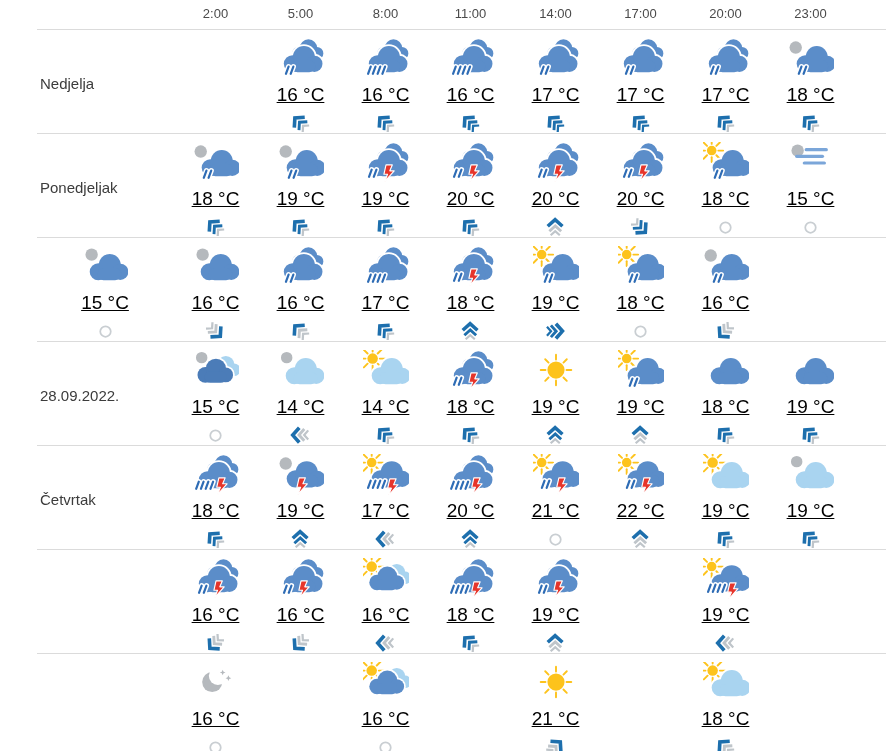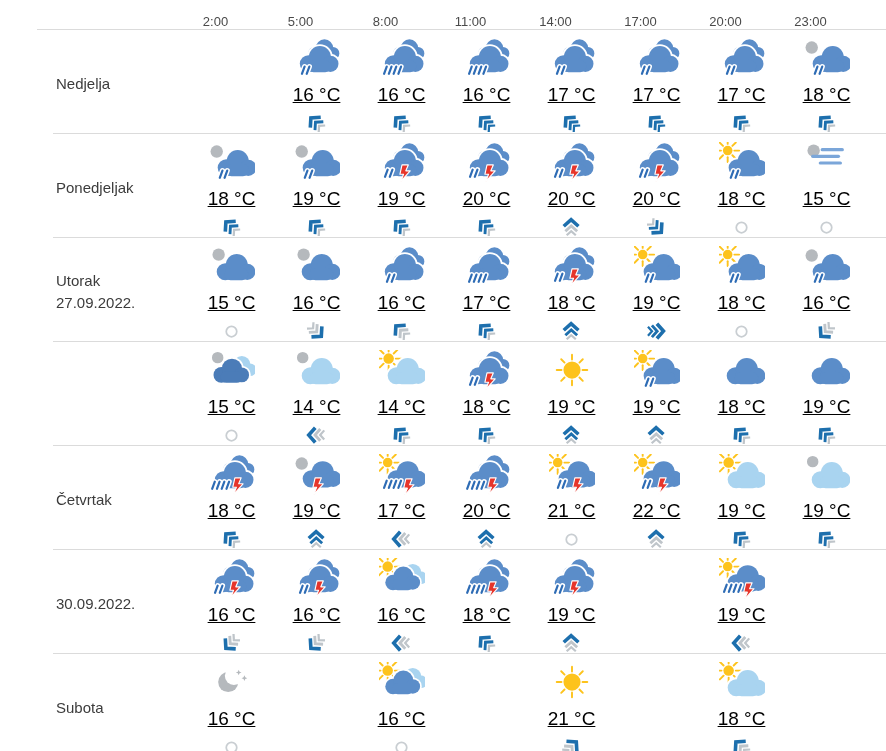--- a/index.html
+++ b/index.html
@@ -3,23 +3,23 @@
 <meta charset="utf-8">
 <style>
   *{box-sizing:border-box;}
   html,body{margin:0;padding:0;}
   body{
     width:886px;height:751px;background:#ffffff;
     font-family:"Liberation Sans", sans-serif;overflow:hidden;
   }
   .table{margin-left:37px;width:849px;}
   .header-row,.row{display:grid;grid-template-columns:136px repeat(8,85px);}
-  .header-row{height:30px;align-items:end;border-bottom:1px solid #dbdbdb;padding-bottom:0;}
+  .header-row{height:30px;align-items:end;border-bottom:1px solid #dbdbdb;padding-bottom:8px;}
   .time-cell{text-align:center;font-size:13px;color:#4a4a4a;}
-  .row{height:104px;border-bottom:1px solid #dbdbdb;margin-left:16px;}
+  .row{height:104px;border-bottom:1px solid #dbdbdb;}
   .row:last-child{border-bottom:none;height:95px;}
   .day-label{display:flex;flex-direction:column;justify-content:center;padding-left:3px;
     font-size:15px;color:#3c3c3c;line-height:22px;}
   .cell{display:flex;flex-direction:column;align-items:center;padding-top:7px;}
   .icon{height:44px;display:flex;align-items:center;justify-content:center;}
   .temp{font-size:19px;color:#000000;margin-top:3px;text-decoration:underline;}
   .wind{margin-top:4px;height:27px;display:flex;align-items:center;justify-content:center;}
 </style>
 </head>
 <body>
@@ -646,24 +646,20 @@
           </div>
           <div class="temp">15 °C</div>
           <div class="wind">
             <svg viewBox="0 0 24 24" width="21" height="21">
               <circle cx="12" cy="12" r="6" fill="none" stroke="#c9ced2" stroke-width="2"></circle>
             </svg>
           </div>
         </div>
       </div>
       <div class="row">
-        <div class="day-label">
-          <div class="day-name">Utorak</div>
-          <div class="day-date">27.09.2022.</div>
-        </div>
         <div class="cell">
           <div class="icon">
             <svg viewBox="0 0 48 44" width="46" height="42" aria-hidden="true">
               <circle cx="10" cy="9" r="6.5" fill="#b5b9bd"></circle>
               <g transform="translate(3,3)" fill="#fff" stroke="#fff" stroke-width="4">
                 <circle cx="14" cy="24" r="9"></circle>
                 <circle cx="26" cy="17" r="11.5"></circle>
                 <circle cx="37" cy="24" r="8.5"></circle>
                 <rect x="13" y="20" width="25" height="13" rx="6.5"></rect>
               </g>
@@ -965,20 +961,21 @@
                 <path transform="" d="M12,2 L4,11 L12,20" fill="none" stroke="#1d6fad" stroke-width="4.4" stroke-linejoin="miter"></path>
                 <path transform="translate(8.5,2) scale(0.8)" d="M12,2 L4,11 L12,20" fill="none" stroke="#bfc5ca" stroke-width="4.4" stroke-linejoin="miter"></path>
                 <path transform="translate(15.5,4) scale(0.62)" d="M12,2 L4,11 L12,20" fill="none" stroke="#bfc5ca" stroke-width="4.4" stroke-linejoin="miter"></path>
               </g>
             </svg>
           </div>
         </div>
       </div>
       <div class="row">
         <div class="day-label">
+          <div class="day-date">28.09.2022.</div>
         </div>
         <div class="cell">
           <div class="icon">
             <svg viewBox="0 0 48 44" width="46" height="42" aria-hidden="true">
               <circle cx="9" cy="8" r="6" fill="#b5b9bd"></circle>
               <g transform="translate(14,2) scale(0.78)" fill="#a9d4f0">
                 <circle cx="14" cy="24" r="9"></circle>
                 <circle cx="26" cy="17" r="11.5"></circle>
                 <circle cx="37" cy="24" r="8.5"></circle>
                 <rect x="13" y="20" width="25" height="13" rx="6.5"></rect>
@@ -1582,21 +1579,20 @@
                 <path transform="" d="M12,2 L4,11 L12,20" fill="none" stroke="#1d6fad" stroke-width="4.4" stroke-linejoin="miter"></path>
                 <path transform="translate(8.5,2) scale(0.8)" d="M12,2 L4,11 L12,20" fill="none" stroke="#1d6fad" stroke-width="4.4" stroke-linejoin="miter"></path>
                 <path transform="translate(15.5,4) scale(0.62)" d="M12,2 L4,11 L12,20" fill="none" stroke="#bfc5ca" stroke-width="4.4" stroke-linejoin="miter"></path>
               </g>
             </svg>
           </div>
         </div>
       </div>
       <div class="row">
         <div class="day-label">
-          <div class="day-date">30.09.2022.</div>
         </div>
         <div class="cell">
           <div class="icon">
             <svg viewBox="0 0 48 44" width="46" height="42" aria-hidden="true">
               <g transform="translate(11,-3) scale(0.8)" fill="#5b8dc9">
                 <circle cx="14" cy="24" r="9"></circle>
                 <circle cx="26" cy="17" r="11.5"></circle>
                 <circle cx="37" cy="24" r="8.5"></circle>
                 <rect x="13" y="20" width="25" height="13" rx="6.5"></rect>
               </g>
@@ -1862,21 +1858,20 @@
                 <path transform="translate(8.5,2) scale(0.8)" d="M12,2 L4,11 L12,20" fill="none" stroke="#bfc5ca" stroke-width="4.4" stroke-linejoin="miter"></path>
                 <path transform="translate(15.5,4) scale(0.62)" d="M12,2 L4,11 L12,20" fill="none" stroke="#bfc5ca" stroke-width="4.4" stroke-linejoin="miter"></path>
               </g>
             </svg>
           </div>
         </div>
         <div class="cell"></div>
       </div>
       <div class="row">
         <div class="day-label">
-          <div class="day-name">Subota</div>
         </div>
         <div class="cell">
           <div class="icon">
             <svg viewBox="0 0 48 44" width="46" height="42" aria-hidden="true">
               <circle cx="20" cy="21" r="10.5" fill="#b5b9bd"></circle>
               <circle cx="26" cy="14.5" r="9.5" fill="#fff"></circle>
               <path transform="translate(31,11)" d="M0,-3 L0.9,-0.9 L3,0 L0.9,0.9 L0,3 L-0.9,0.9 L-3,0 L-0.9,-0.9 Z" fill="#b5b9bd"></path>
               <path transform="translate(37,17)" d="M0,-3 L0.9,-0.9 L3,0 L0.9,0.9 L0,3 L-0.9,0.9 L-3,0 L-0.9,-0.9 Z" fill="#b5b9bd"></path>
             </svg>
           </div>

